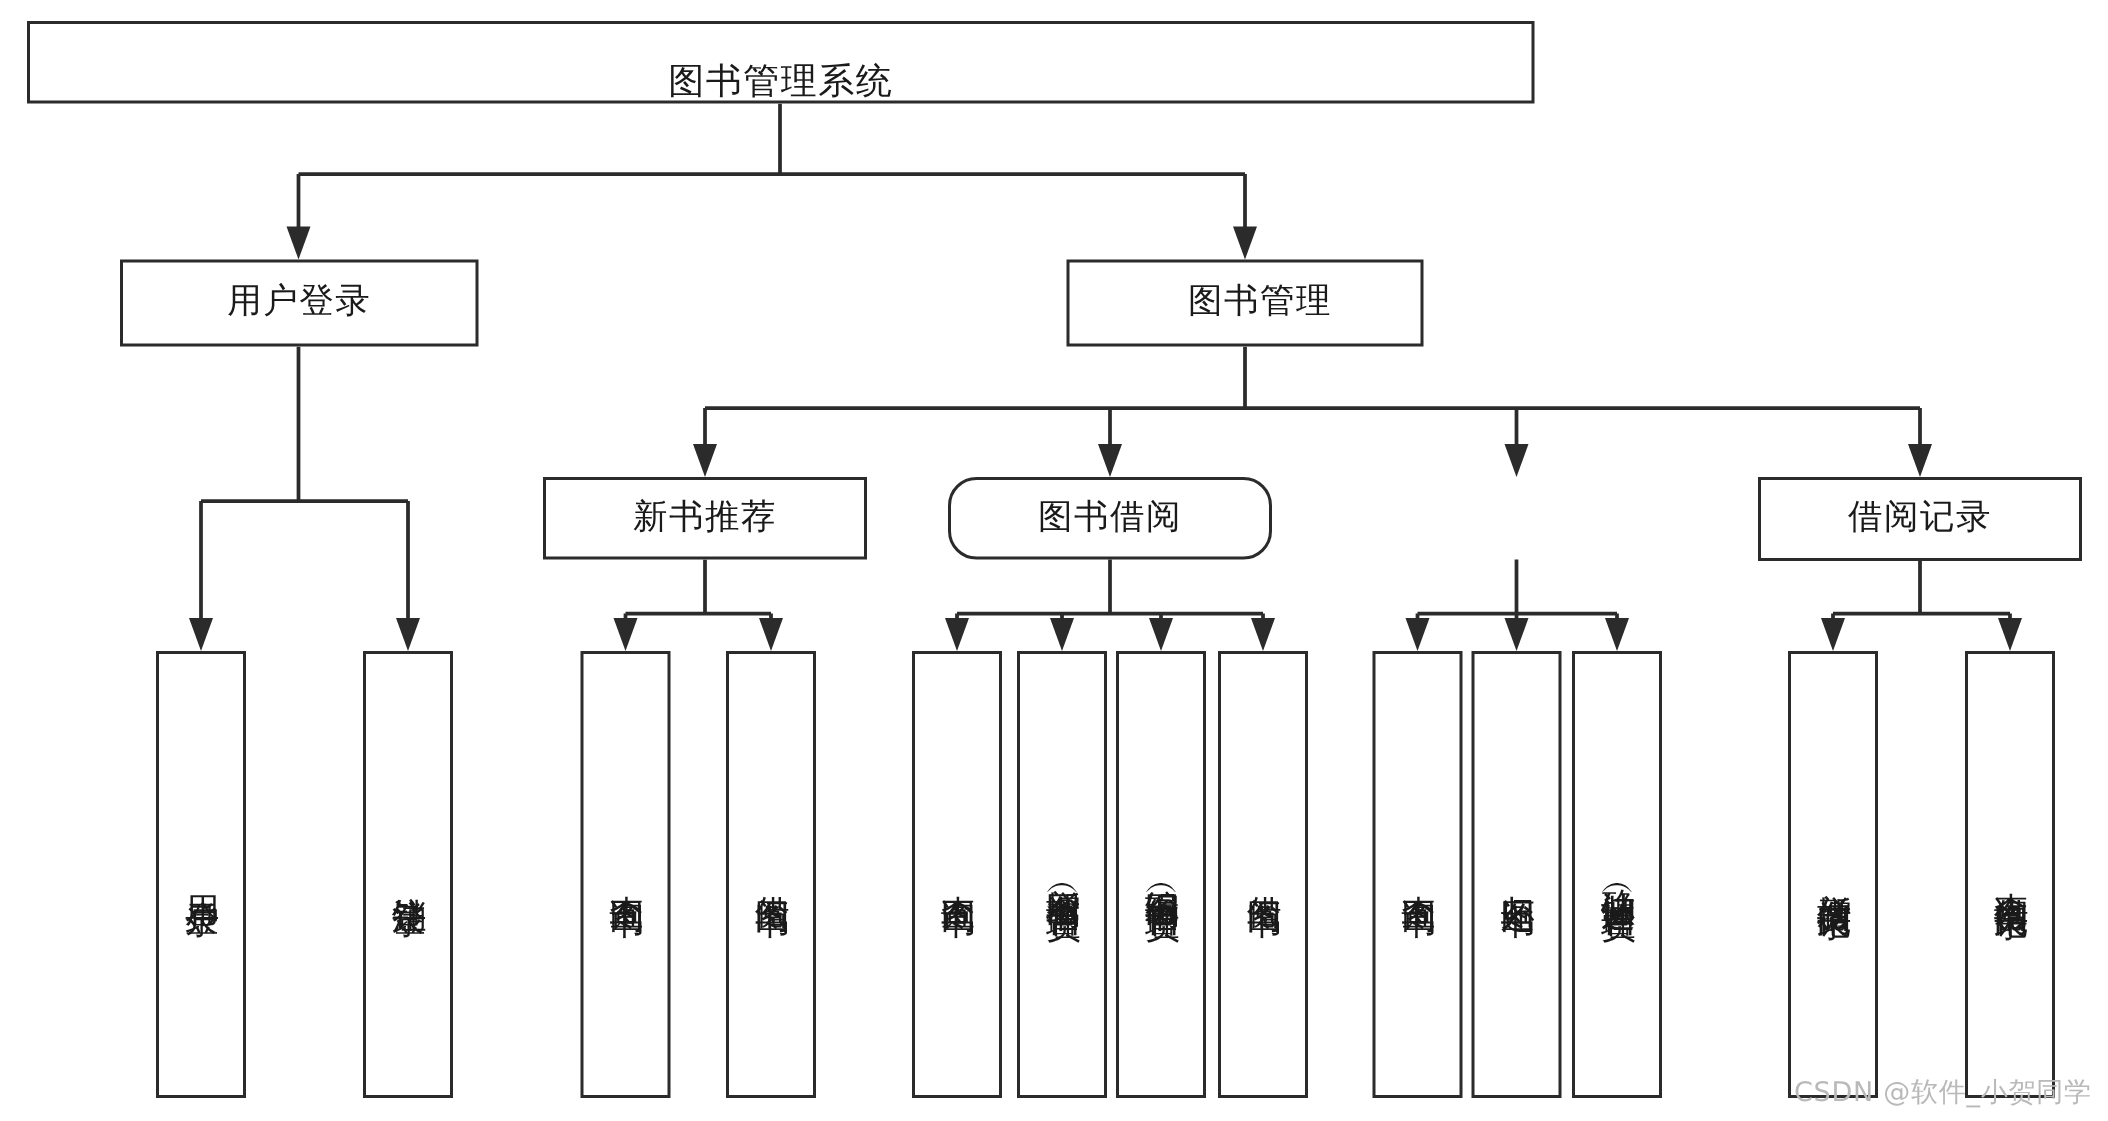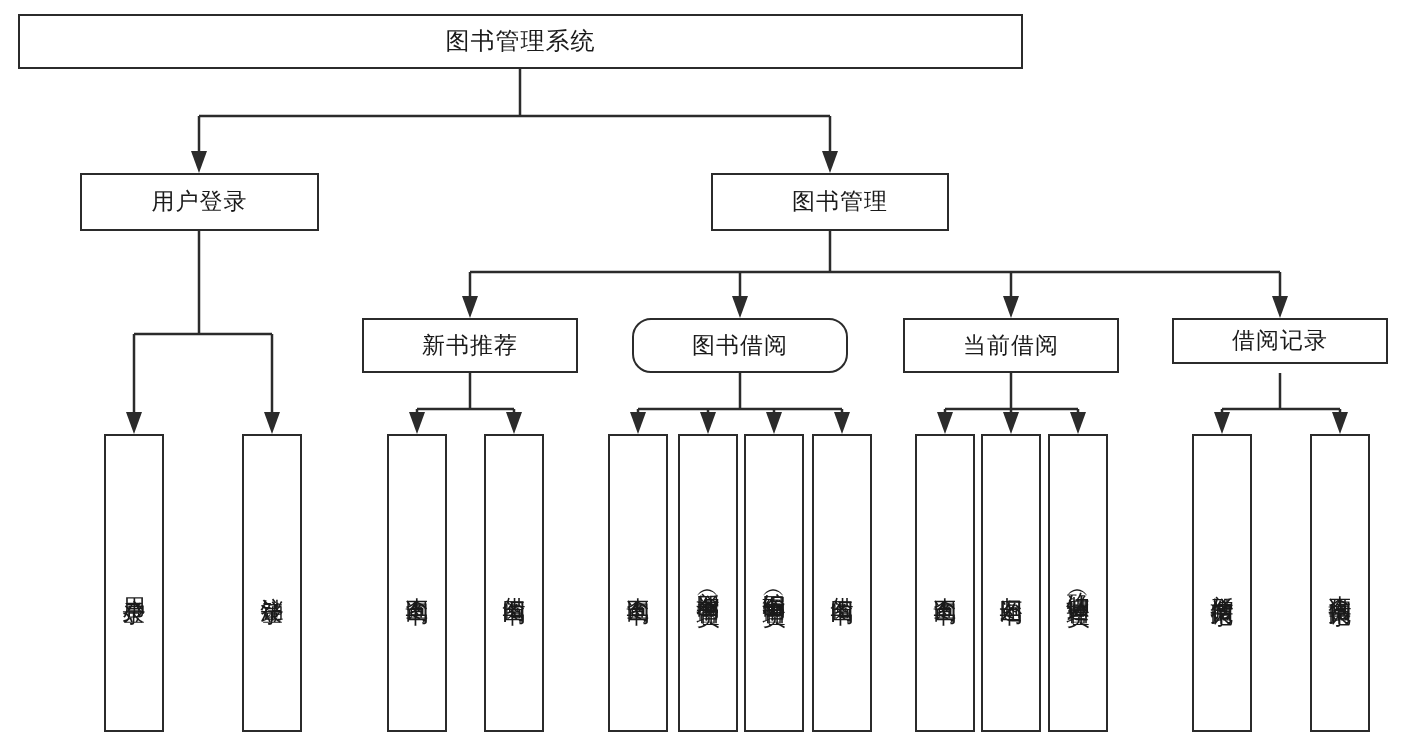--- a/index.html
+++ b/index.html
@@ -42,20 +42,21 @@
   .node.vertical {
     writing-mode: vertical-rl;
     text-orientation: upright;
     font-size: 23px;
     line-height: 1.25;
     letter-spacing: 2px;
     padding: 4px 0;
   }
   .node.root {
     font-size: 24px;
+    align-items: flex-end;
   }
   .watermark {
     position: absolute;
     color: #b9b9b9;
     font-size: 18px;
     white-space: nowrap;
     letter-spacing: 0.5px;
   }
 </style>
 </head>
@@ -131,25 +132,22 @@
     </div>
 
   <div class="node horizontal" style="left: 362px; top: 318px; width: 216px; height: 55px; align-items: center;">
       <span>新书推荐</span>
     </div>
 
   <div class="node horizontal" style="left: 632px; top: 318px; width: 216px; height: 55px; border-radius: 19px;">
       <span>图书借阅</span>
     </div>
 
-  <div class="node horizontal" style="left: 903px; top: 318px; width: 216px; height: 55px;">
-      <span>当前借阅</span>
-    </div>
-
-  <div class="node horizontal" style="left: 1172px; top: 318px; width: 216px; height: 46px;">
+
+  <div class="node horizontal" style="left: 1172px; top: 318px; width: 216px; height: 56px;">
       <span>借阅记录</span>
     </div>
 
   <div class="node vertical" style="left: 104px; top: 434px; width: 60px; height: 298px;">
       <span>用户登录</span>
     </div>
 
   <div class="node vertical" style="left: 242px; top: 434px; width: 60px; height: 298px;">
       <span>注销登录</span>
     </div>
@@ -191,14 +189,15 @@
     </div>
 
   <div class="node vertical" style="left: 1192px; top: 434px; width: 60px; height: 298px;">
       <span>新增借阅记录</span>
     </div>
 
   <div class="node vertical" style="left: 1310px; top: 434px; width: 60px; height: 298px;">
       <span>查询借阅记录</span>
     </div>
 
+  <div class="watermark" style="left:1196px; top:716px;">CSDN @软件_小贺同学</div>
 
 </div>
 
 </body></html>

